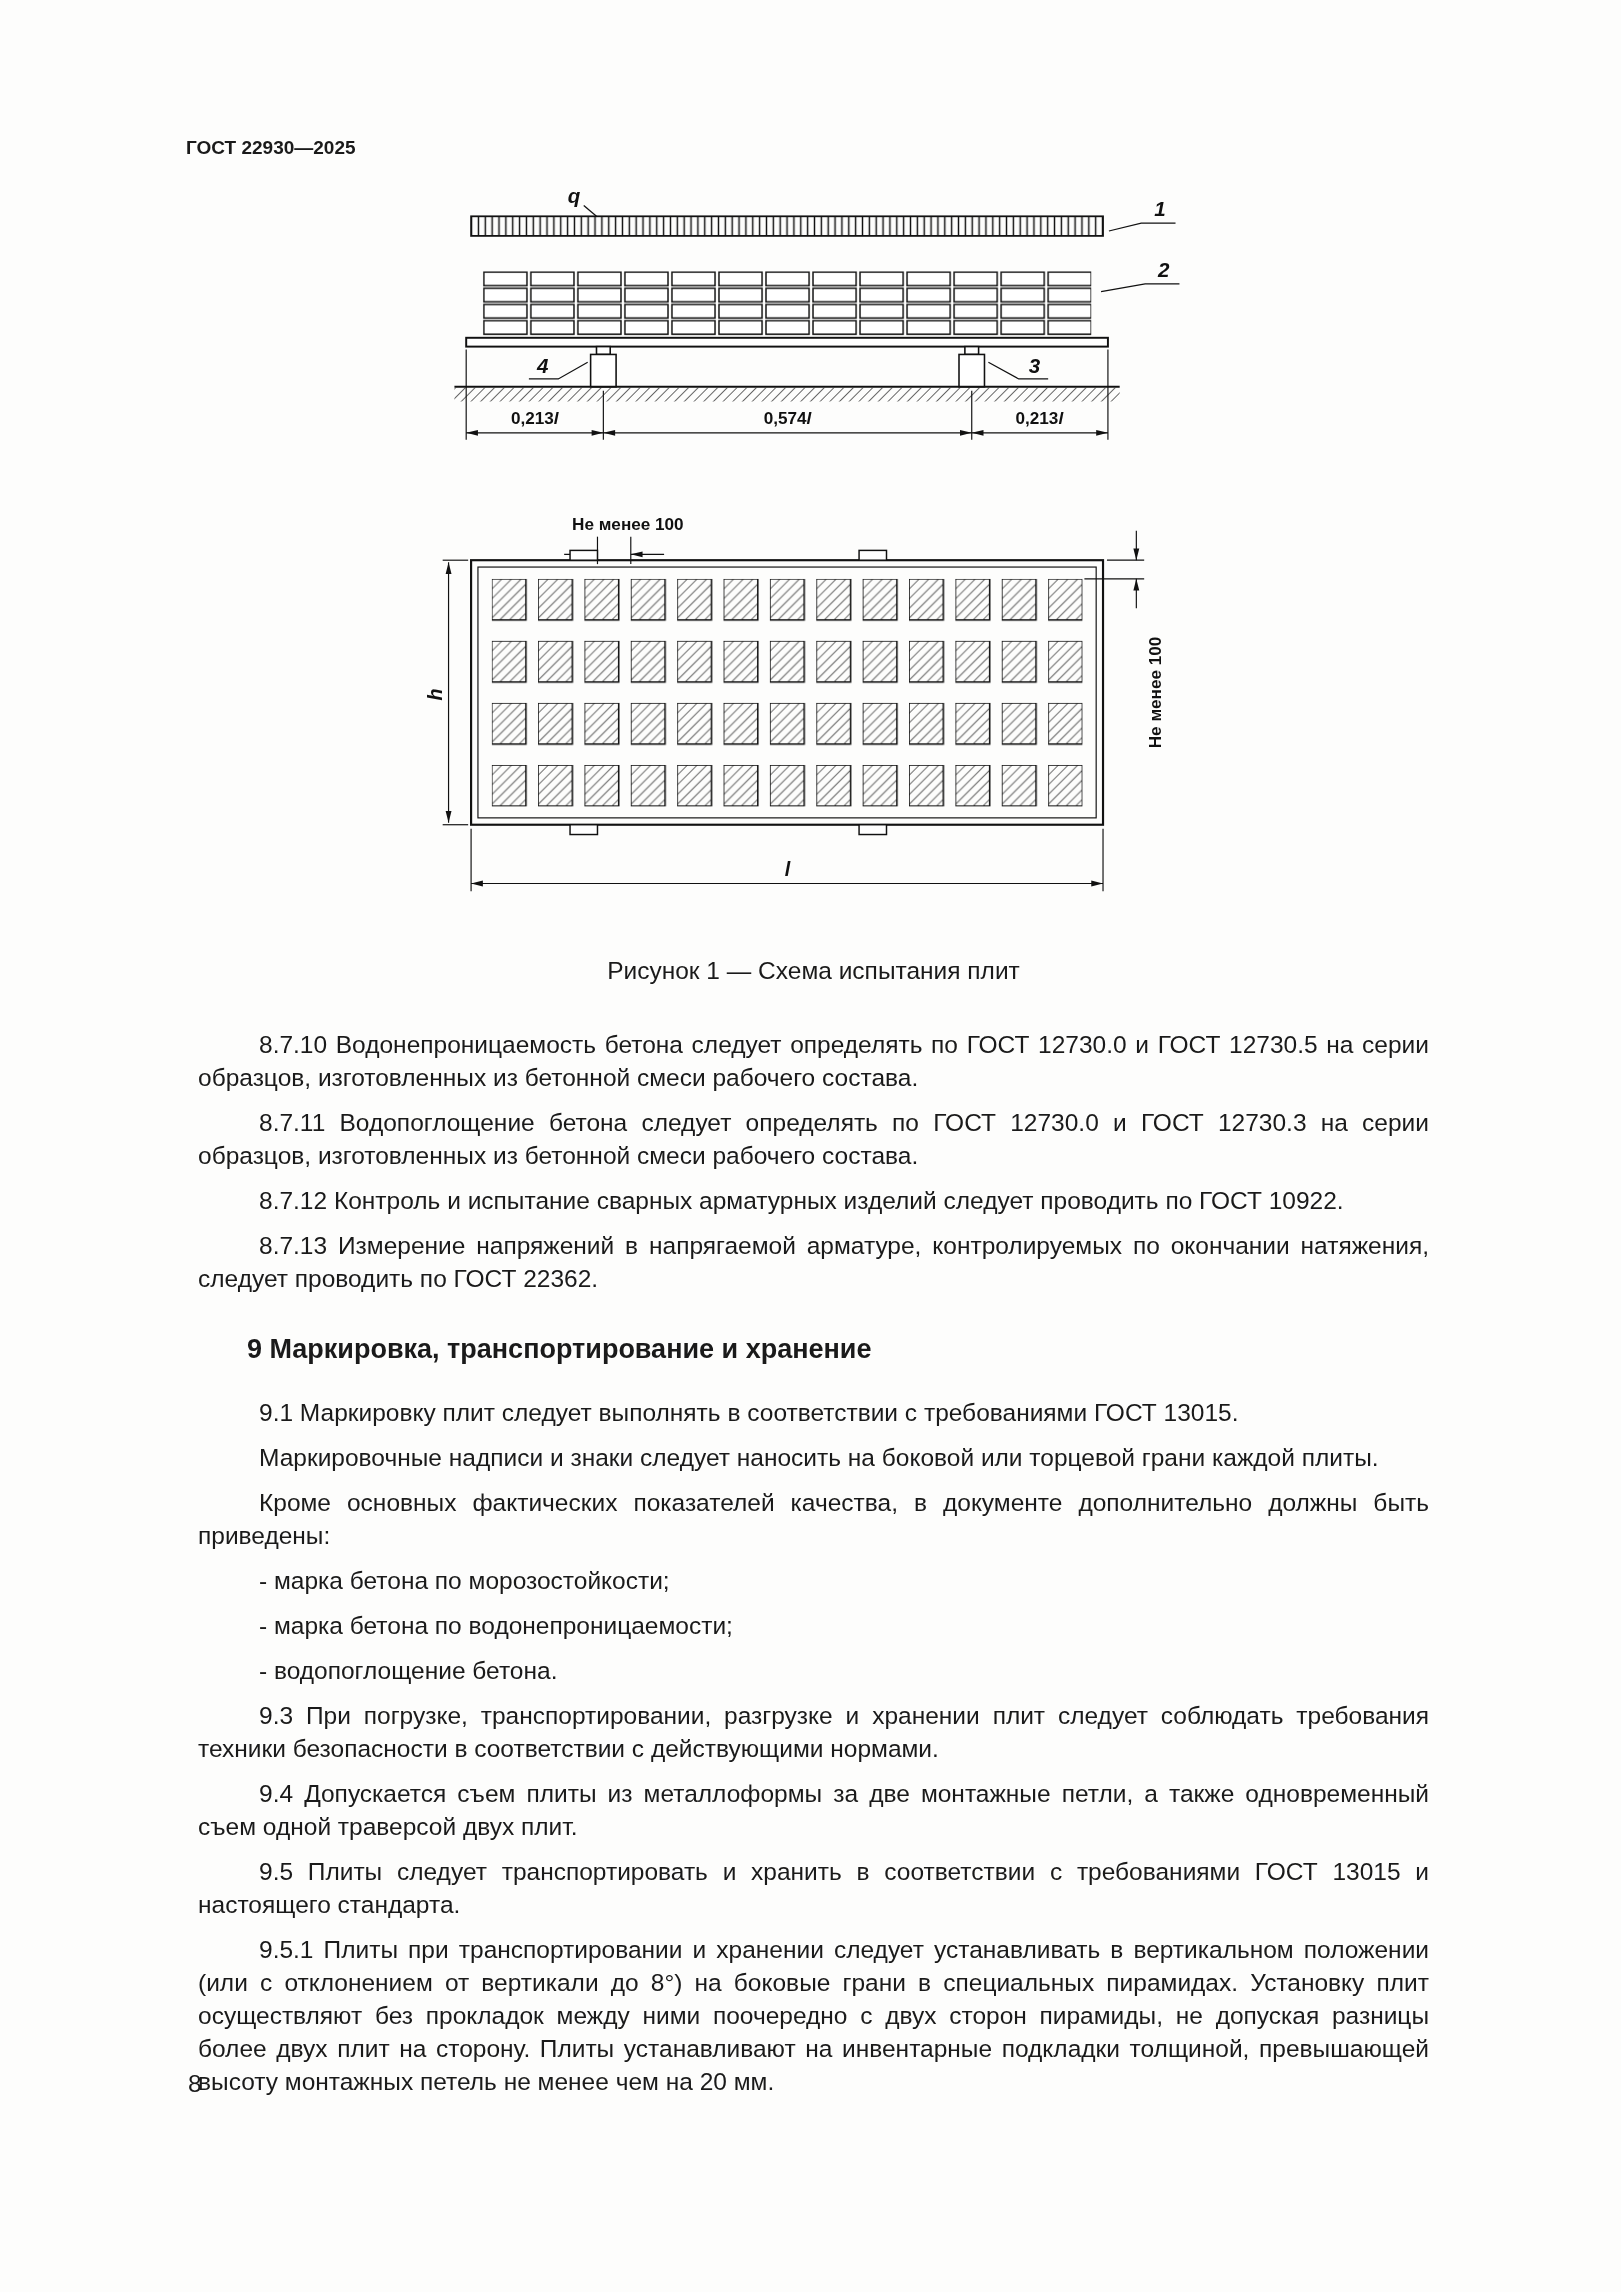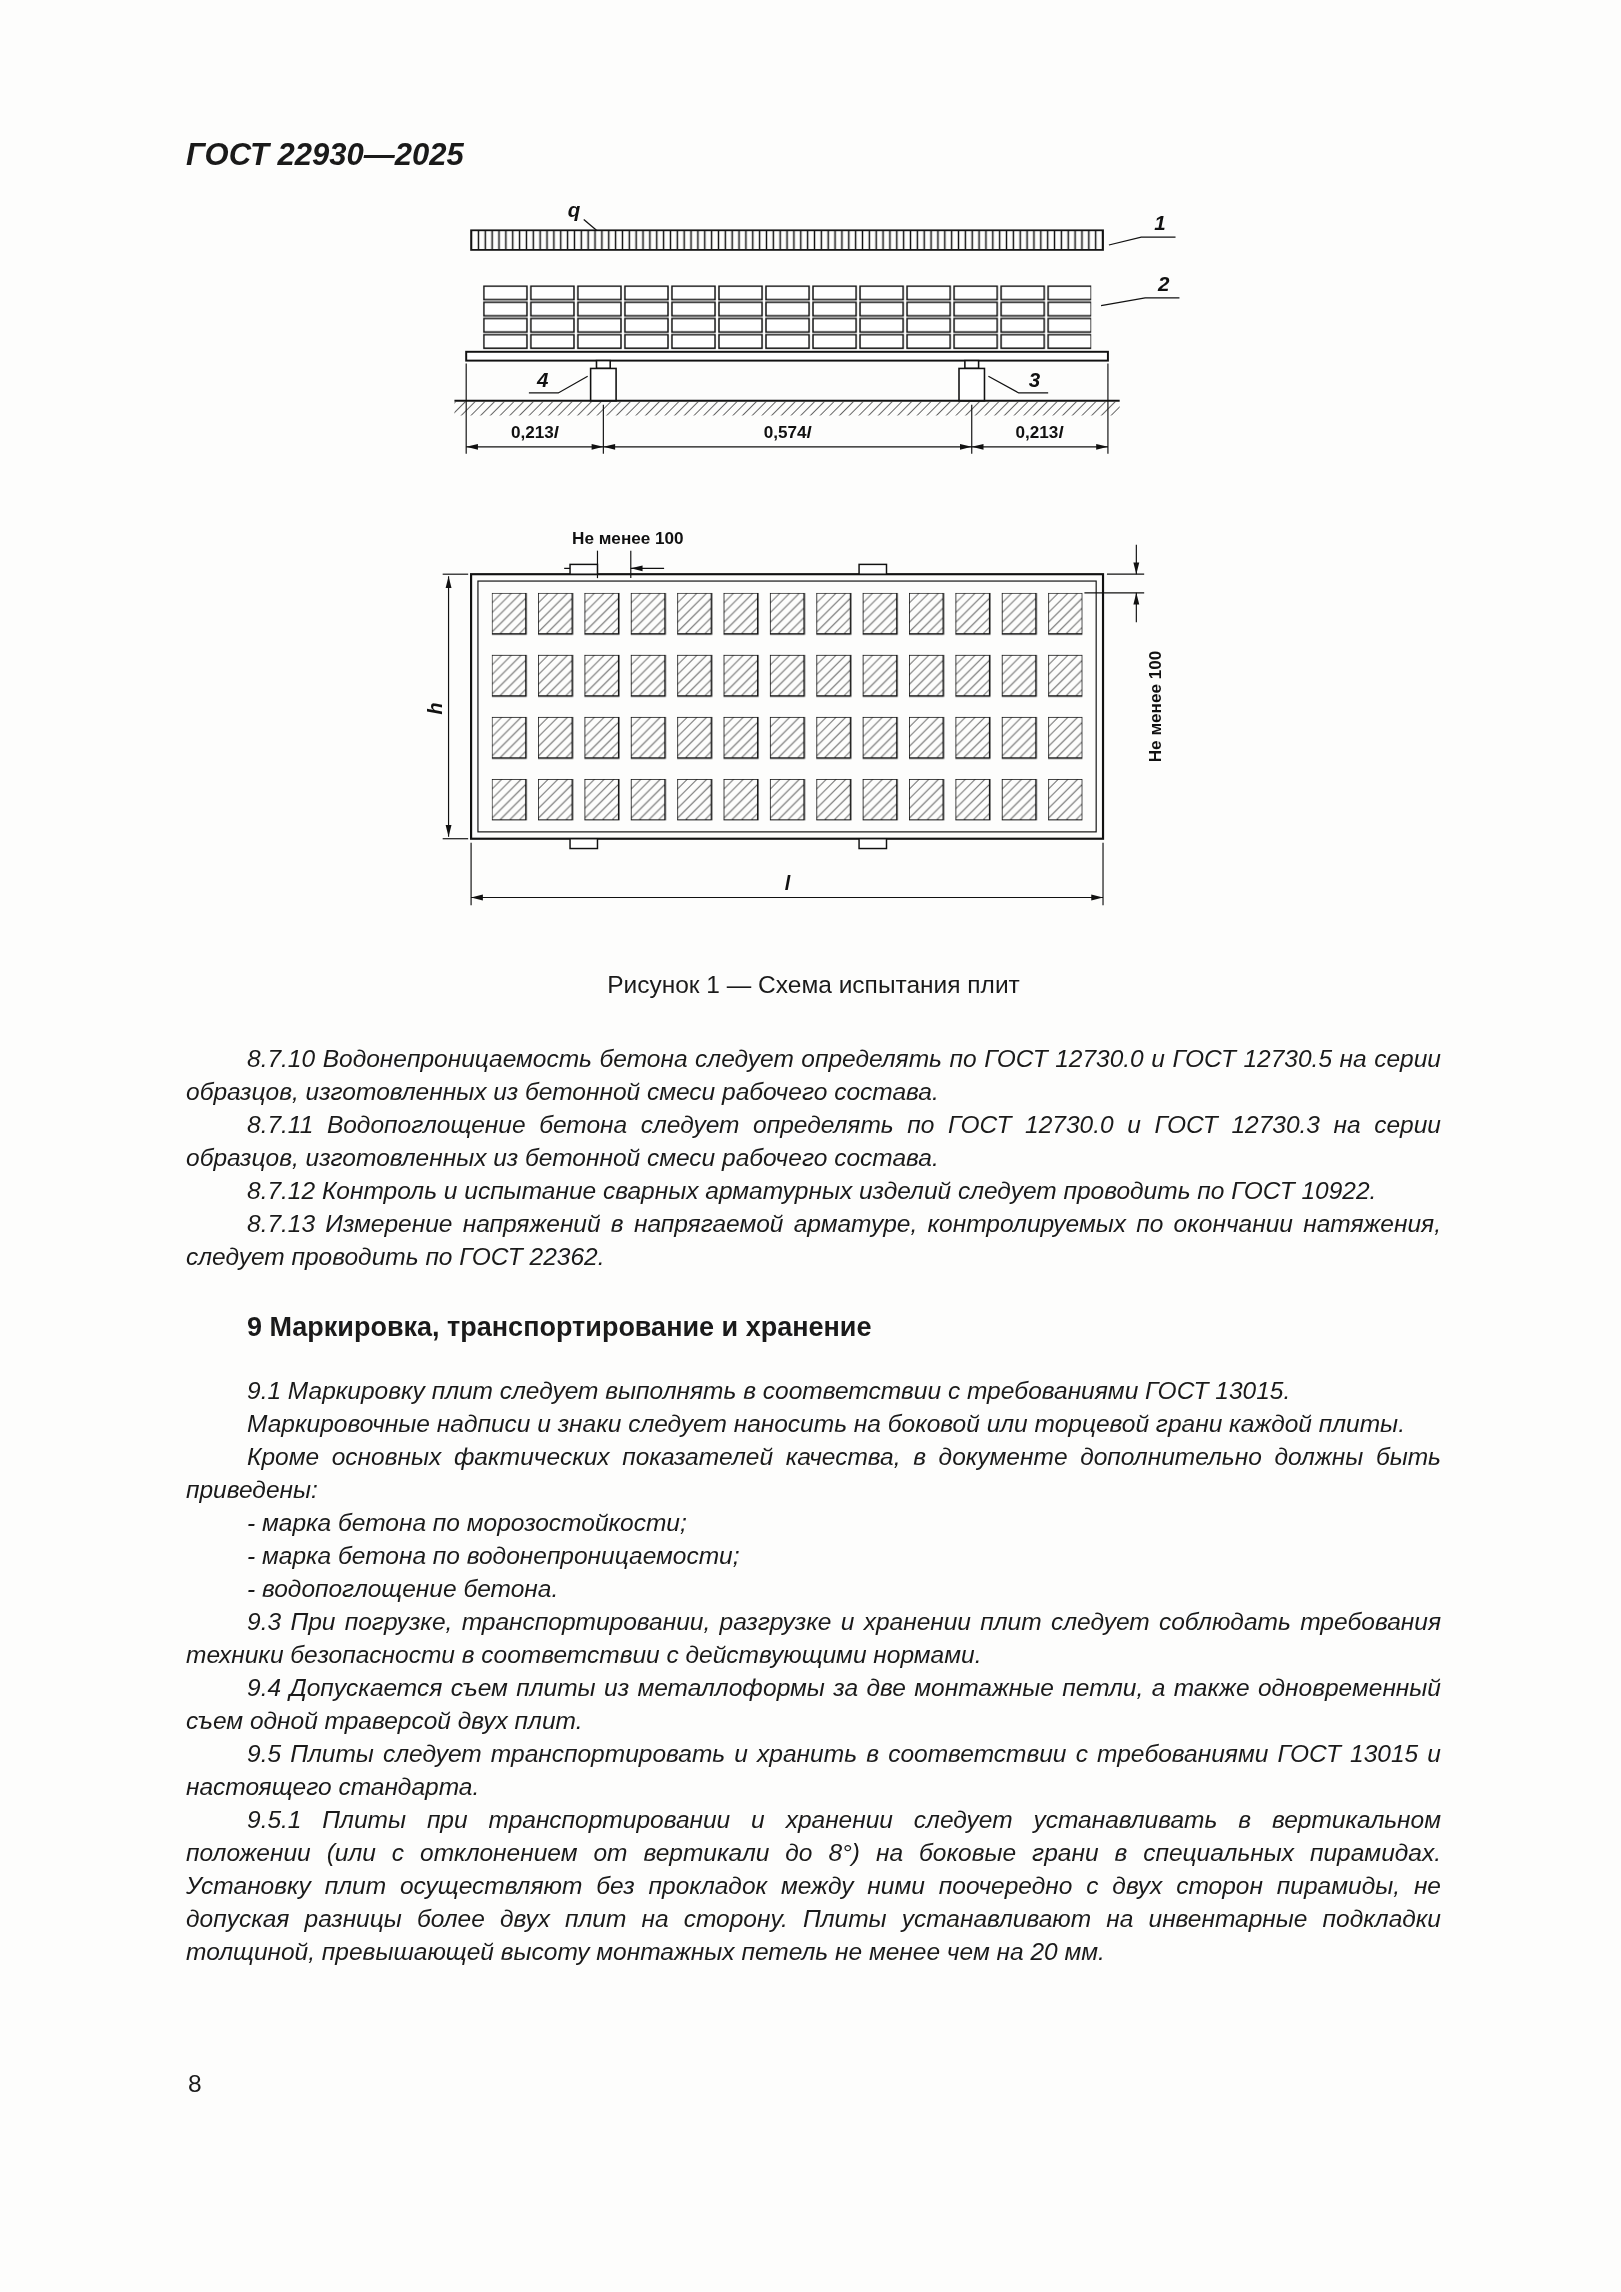--- a/index.html
+++ b/index.html
@@ -3,38 +3,38 @@
 <meta charset="utf-8">
 <title>ГОСТ 22930—2025 — стр. 8</title>
 <style>
   * { box-sizing: border-box; }
   html, body { margin:0; padding:0; background:#ffffff; }
   .page {
     position:relative; width:1621px; height:2293px; background:#fdfdfc;
     font-family:"Liberation Sans", sans-serif; color:#1a1a1a; overflow:hidden;
   }
   .content { position:absolute; left:186px; top:137px; width:1255px; }
-  .doc-number { font-size:31px; font-weight:700; margin:0 0 13.7px 0;font-style:italic; }
+  .doc-number { font-size:19px; font-weight:700; margin:0 0 13.7px 0; }
 
   .figure-block { text-align:center; }
   .slab-fig { display:block; margin:0 auto; }
   .slab-fig text { fill:#111; stroke:none; font-family:"Liberation Sans", sans-serif; }
   .lbl   { font-size:21px; font-style:italic; font-weight:700; }
   .dim-t { font-size:17.5px; font-weight:700; }
   .min-t { font-size:17.5px; font-weight:700; }
   .axis  { font-size:20px; font-style:italic; font-weight:700; }
   .it    { font-style:italic; }
 
   .fig-legend { font-size:21.6px; margin:15.7px 0 0 0; text-align:center; }
   .fig-legend i { font-style:italic; padding-right:3.9px; }
   .fig-title  { font-size:24.5px; margin:39px 0 0 0; text-align:center; }
 
   .body-text { font-size:24.5px; line-height:33px; text-align:justify; margin-top:43px; }
   .body-text.after-heading { margin-top:0; }
-  .body-text p { margin:0; text-indent:61px;font-style:italic; }
+  .body-text p { margin:12px; text-indent:61px; }
   .sec-heading { font-size:27px; line-height:35px; font-weight:700; margin:37px 0 29px 0; text-indent:61px; }
   .page-num { position:absolute; left:188px; top:2070px; font-size:24.5px; }
 </style>
 </head>
 <body>
 
 <div class="page">
   <div class="content">
 
     <p class="doc-number">ГОСТ 22930—2025</p>

